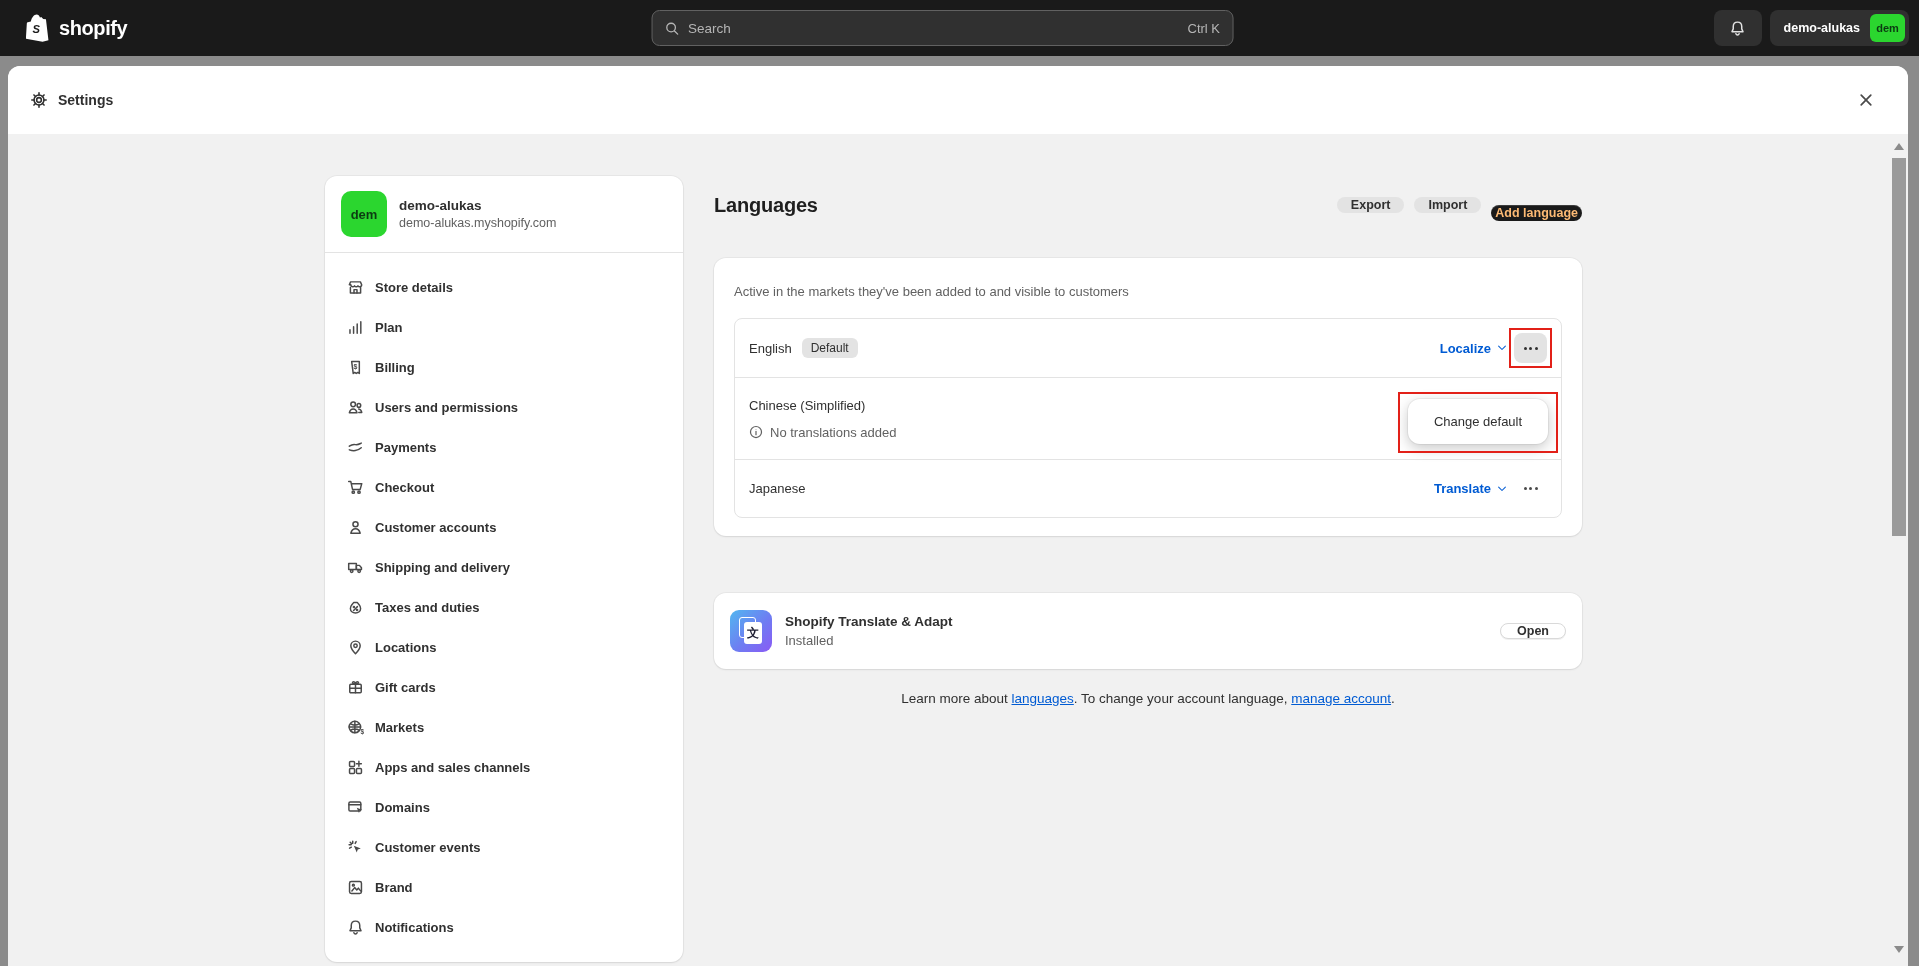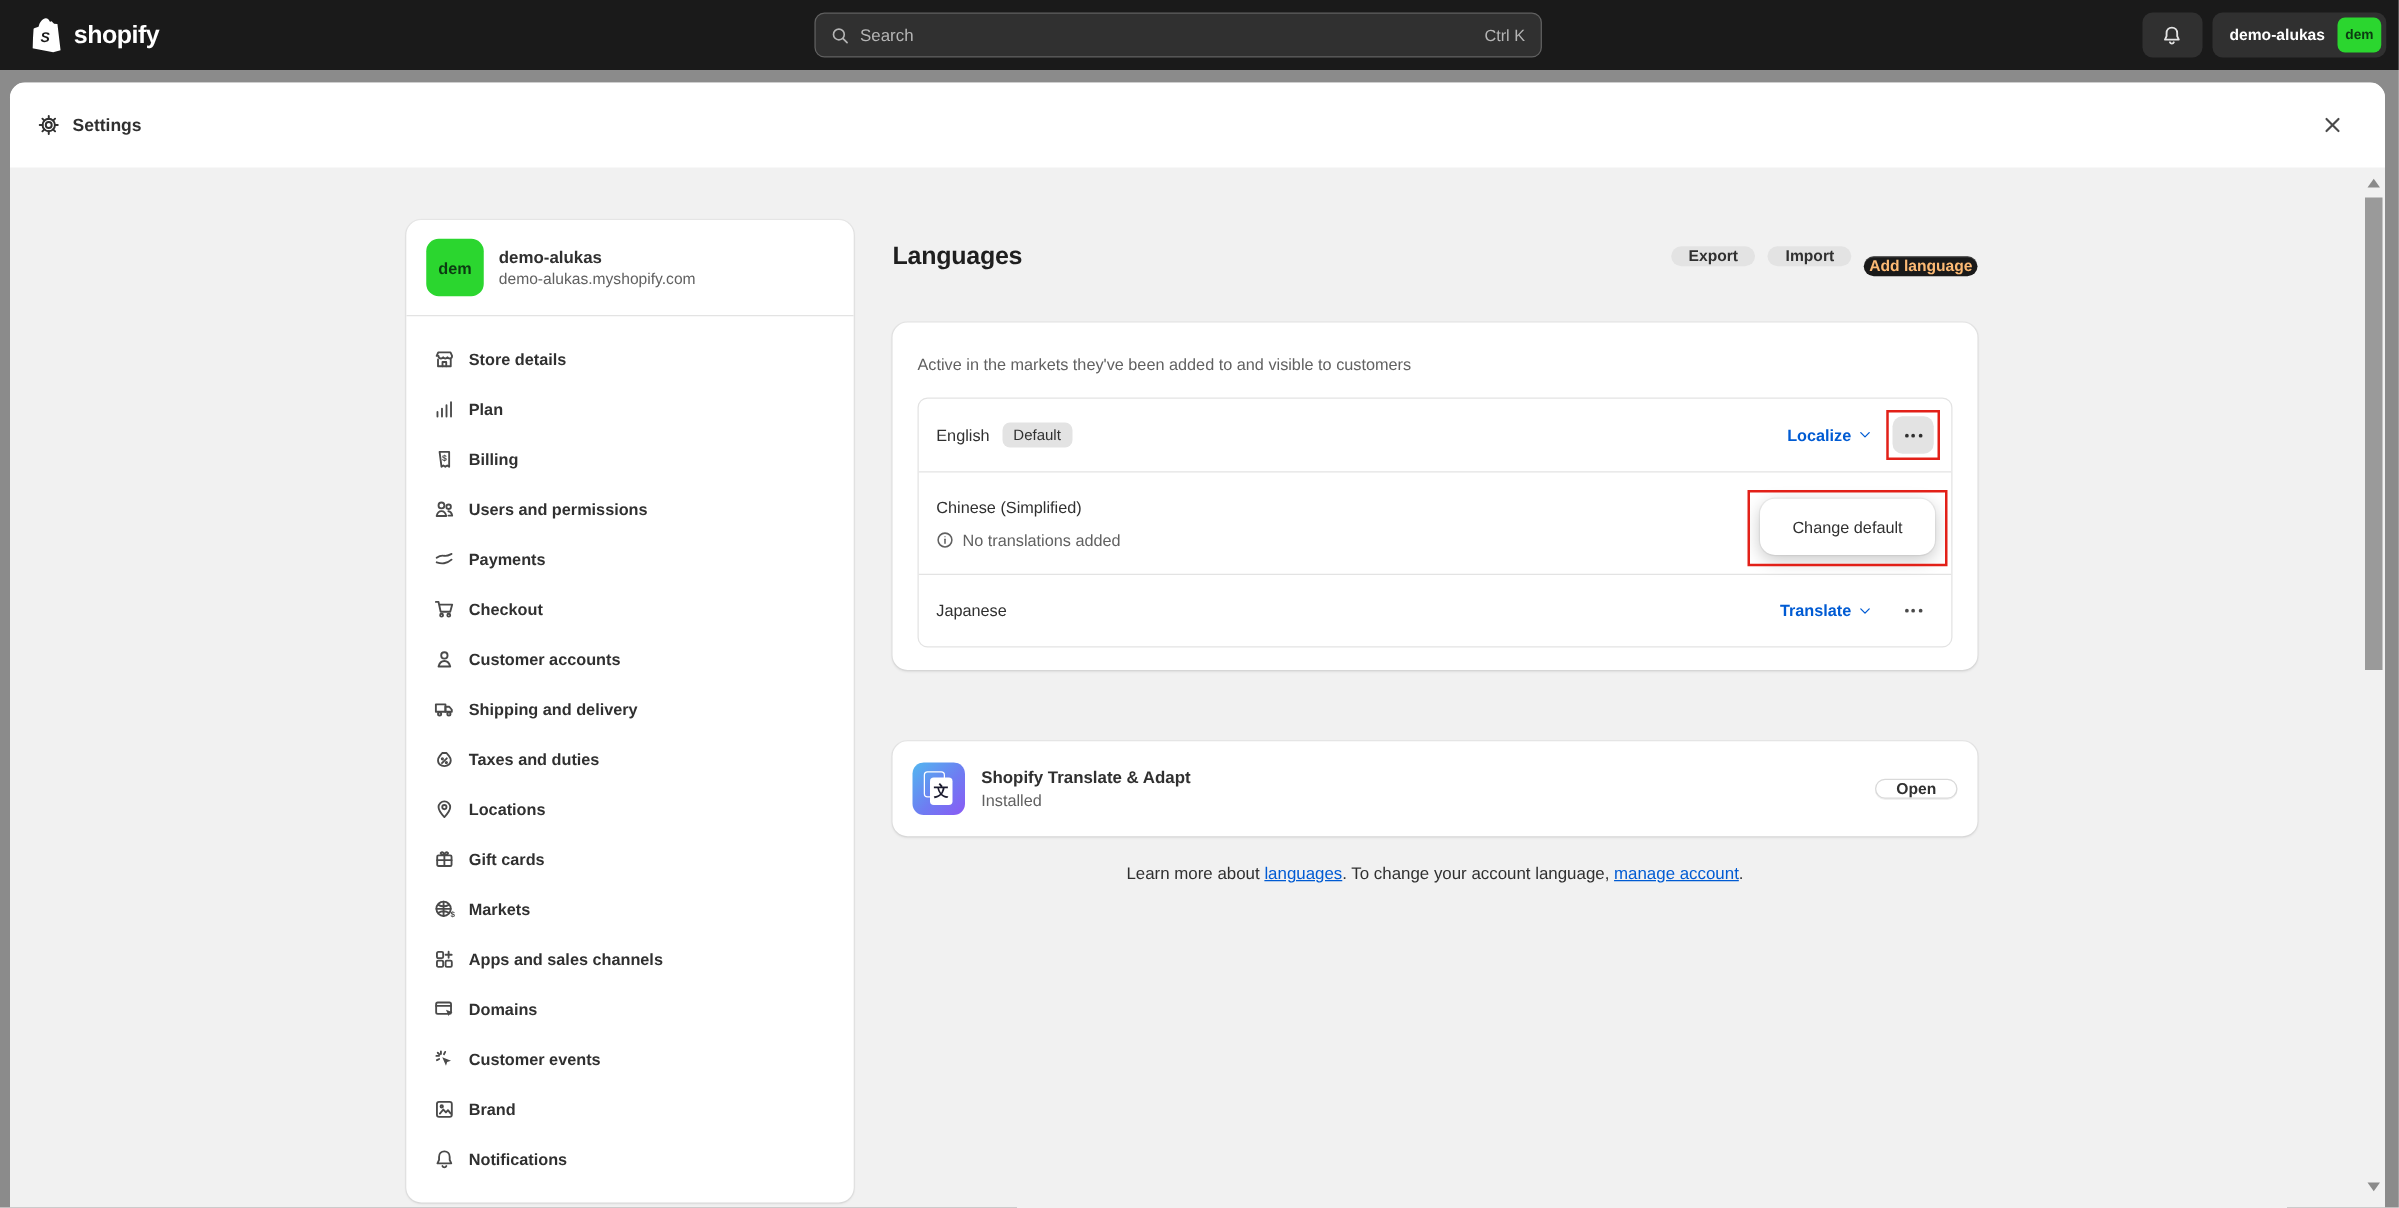--- a/index.html
+++ b/index.html
@@ -71,21 +71,21 @@
   .card-title { font-size:14px; font-weight:700; color:#303030; }
   .card-sub { font-size:13px; color:#616161; margin-top:8px; line-height:20px; }
   .lang-box { margin-top:16px; border:1px solid #e3e3e3; border-radius:8px; }
   .lang-row { display:flex; align-items:center; padding:0 14px; height:58px; }
   .lang-row + .lang-row { border-top:1px solid #e3e3e3; }
   .lang-row-multi { height:82px; flex-direction:column; align-items:flex-start; justify-content:center; gap:12px; }
   .lang-name { font-size:13px; color:#303030; }
   .default-badge { margin-left:10px; background:#e3e3e3; border-radius:6px; padding:3px 9px; font-size:12px; color:#303030; }
   .lang-note { display:flex; gap:7px; color:#616161; font-size:13px; }
   .lang-note .icon { width:14px; height:14px; color:#616161; }
-  .row-right { margin-left:auto; display:flex; align-items:center; gap:16px;text-align:center; }
+  .row-right { margin-left:auto; display:flex; align-items:center; gap:6px;text-align:center; }
   .link-action { display:flex; align-items:center; gap:5px; color:#005bd3; font-size:13px; font-weight:600; text-decoration:none; cursor:pointer; }
   .link-action .icon { width:12px; height:12px; color:#005bd3; stroke-width:1.8; }
   .dots { display:flex; gap:2.5px; align-items:center; }
   .dots i { width:3px; height:3px; border-radius:50%; background:#303030; display:block; }
   .menu-btn { width:33px; height:30px; border:none; border-radius:8px; background:#e3e3e3; display:flex; align-items:center; justify-content:center; cursor:pointer; }
   .menu-btn-plain { background:transparent; }
   .menu-btn-plain .dots i { background:#4a4a4a; }
   .red-wrap { position:relative; display:flex; }
   .annotation { position:absolute; border:2.5px solid #e22018; pointer-events:none; z-index:9; }
   .ann-menu { inset:-5px; }

